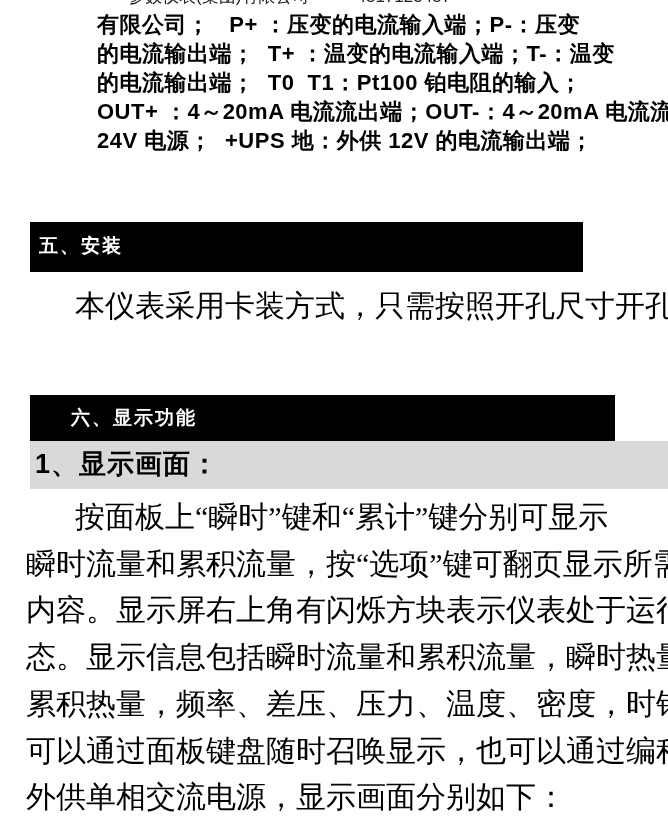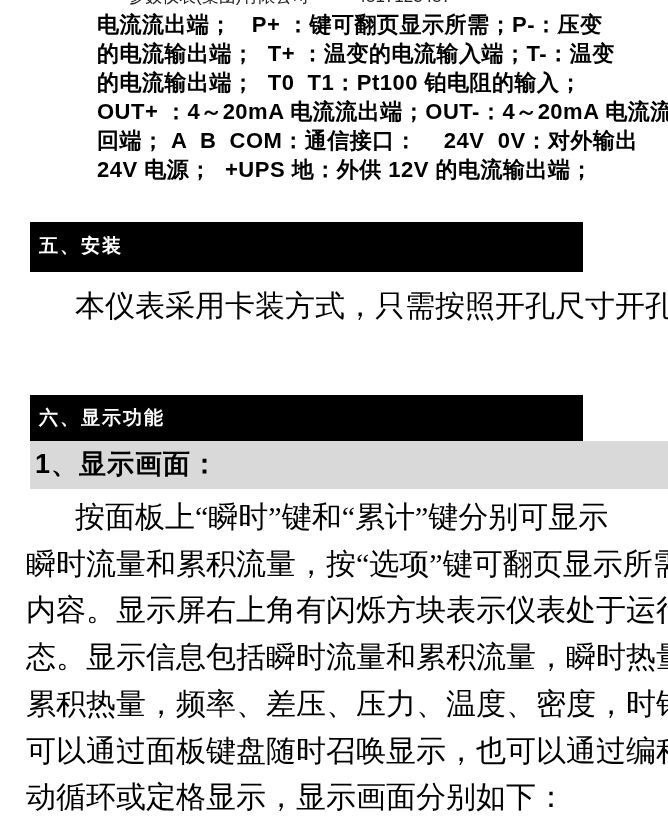--- a/index.html
+++ b/index.html
@@ -47,21 +47,21 @@
   .secbar {
     position: absolute;
     left: 30px;
     width: 553px;
     background: #000000;
     color: #ffffff;
     font-weight: bold;
     overflow: hidden;
   }
   .secbar.bar5 { top: 222px; height: 50px; }
-  .secbar.bar6 { top: 395px; height: 46px; }
+  .secbar.bar6 { top: 395px; height: 46px; padding-left: 32px; }
   .secbar .bartext {
     padding-left: 9px;
     font-size: 19px;
     line-height: 48px;
     letter-spacing: 2px;
   }
   .secbar.bar6 .bartext { line-height: 46px; }
 
   
   .subbar {
@@ -99,25 +99,24 @@
 </head>
 <body>
 
 <div class="page">
 
   <div class="clip-header">
     <span>参数仪表(集团)有限公司          4517123457</span>
   </div>
 
   <div class="terminal">
-    <div class="tline">电流流出端；   P+ ：键可翻页显示所需；P-：压变</div>
+    <div class="tline">有限公司；   P+ ：压变的电流输入端；P-：压变</div>
     <div class="tline">的电流输出端；  T+ ：温变的电流输入端；T-：温变</div>
     <div class="tline">的电流输出端；  T0  T1：Pt100 铂电阻的输入；</div>
     <div class="tline">OUT+ ：4～20mA 电流流出端；OUT-：4～20mA 电流流</div>
-    <div class="tline">回端； A  B  COM：通信接口：    24V  0V：对外输出</div>
     <div class="tline">24V 电源；  +UPS 地：外供 12V 的电流输出端；</div>
   </div>
 
   <div class="secbar bar5">
     <div class="bartext">五、安装</div>
   </div>
 
   <div class="para para5">
     <div class="pline indent">本仪表采用卡装方式，只需按照开孔尺寸开孔，</div>
   </div>
@@ -130,16 +129,16 @@
     <div class="subtext">1、显示画面：</div>
   </div>
 
   <div class="para para6">
     <div class="pline indent">按面板上“瞬时”键和“累计”键分别可显示</div>
     <div class="pline">瞬时流量和累积流量，按“选项”键可翻页显示所需</div>
     <div class="pline">内容。显示屏右上角有闪烁方块表示仪表处于运行状</div>
     <div class="pline">态。显示信息包括瞬时流量和累积流量，瞬时热量和</div>
     <div class="pline">累积热量，频率、差压、压力、温度、密度，时钟等，</div>
     <div class="pline">可以通过面板键盘随时召唤显示，也可以通过编程自</div>
-    <div class="pline">动循环或定格显示，显示画面分别如下：</div>
+    <div class="pline">外供单相交流电源，显示画面分别如下：</div>
   </div>
 
 </div>
 
 </body></html>

